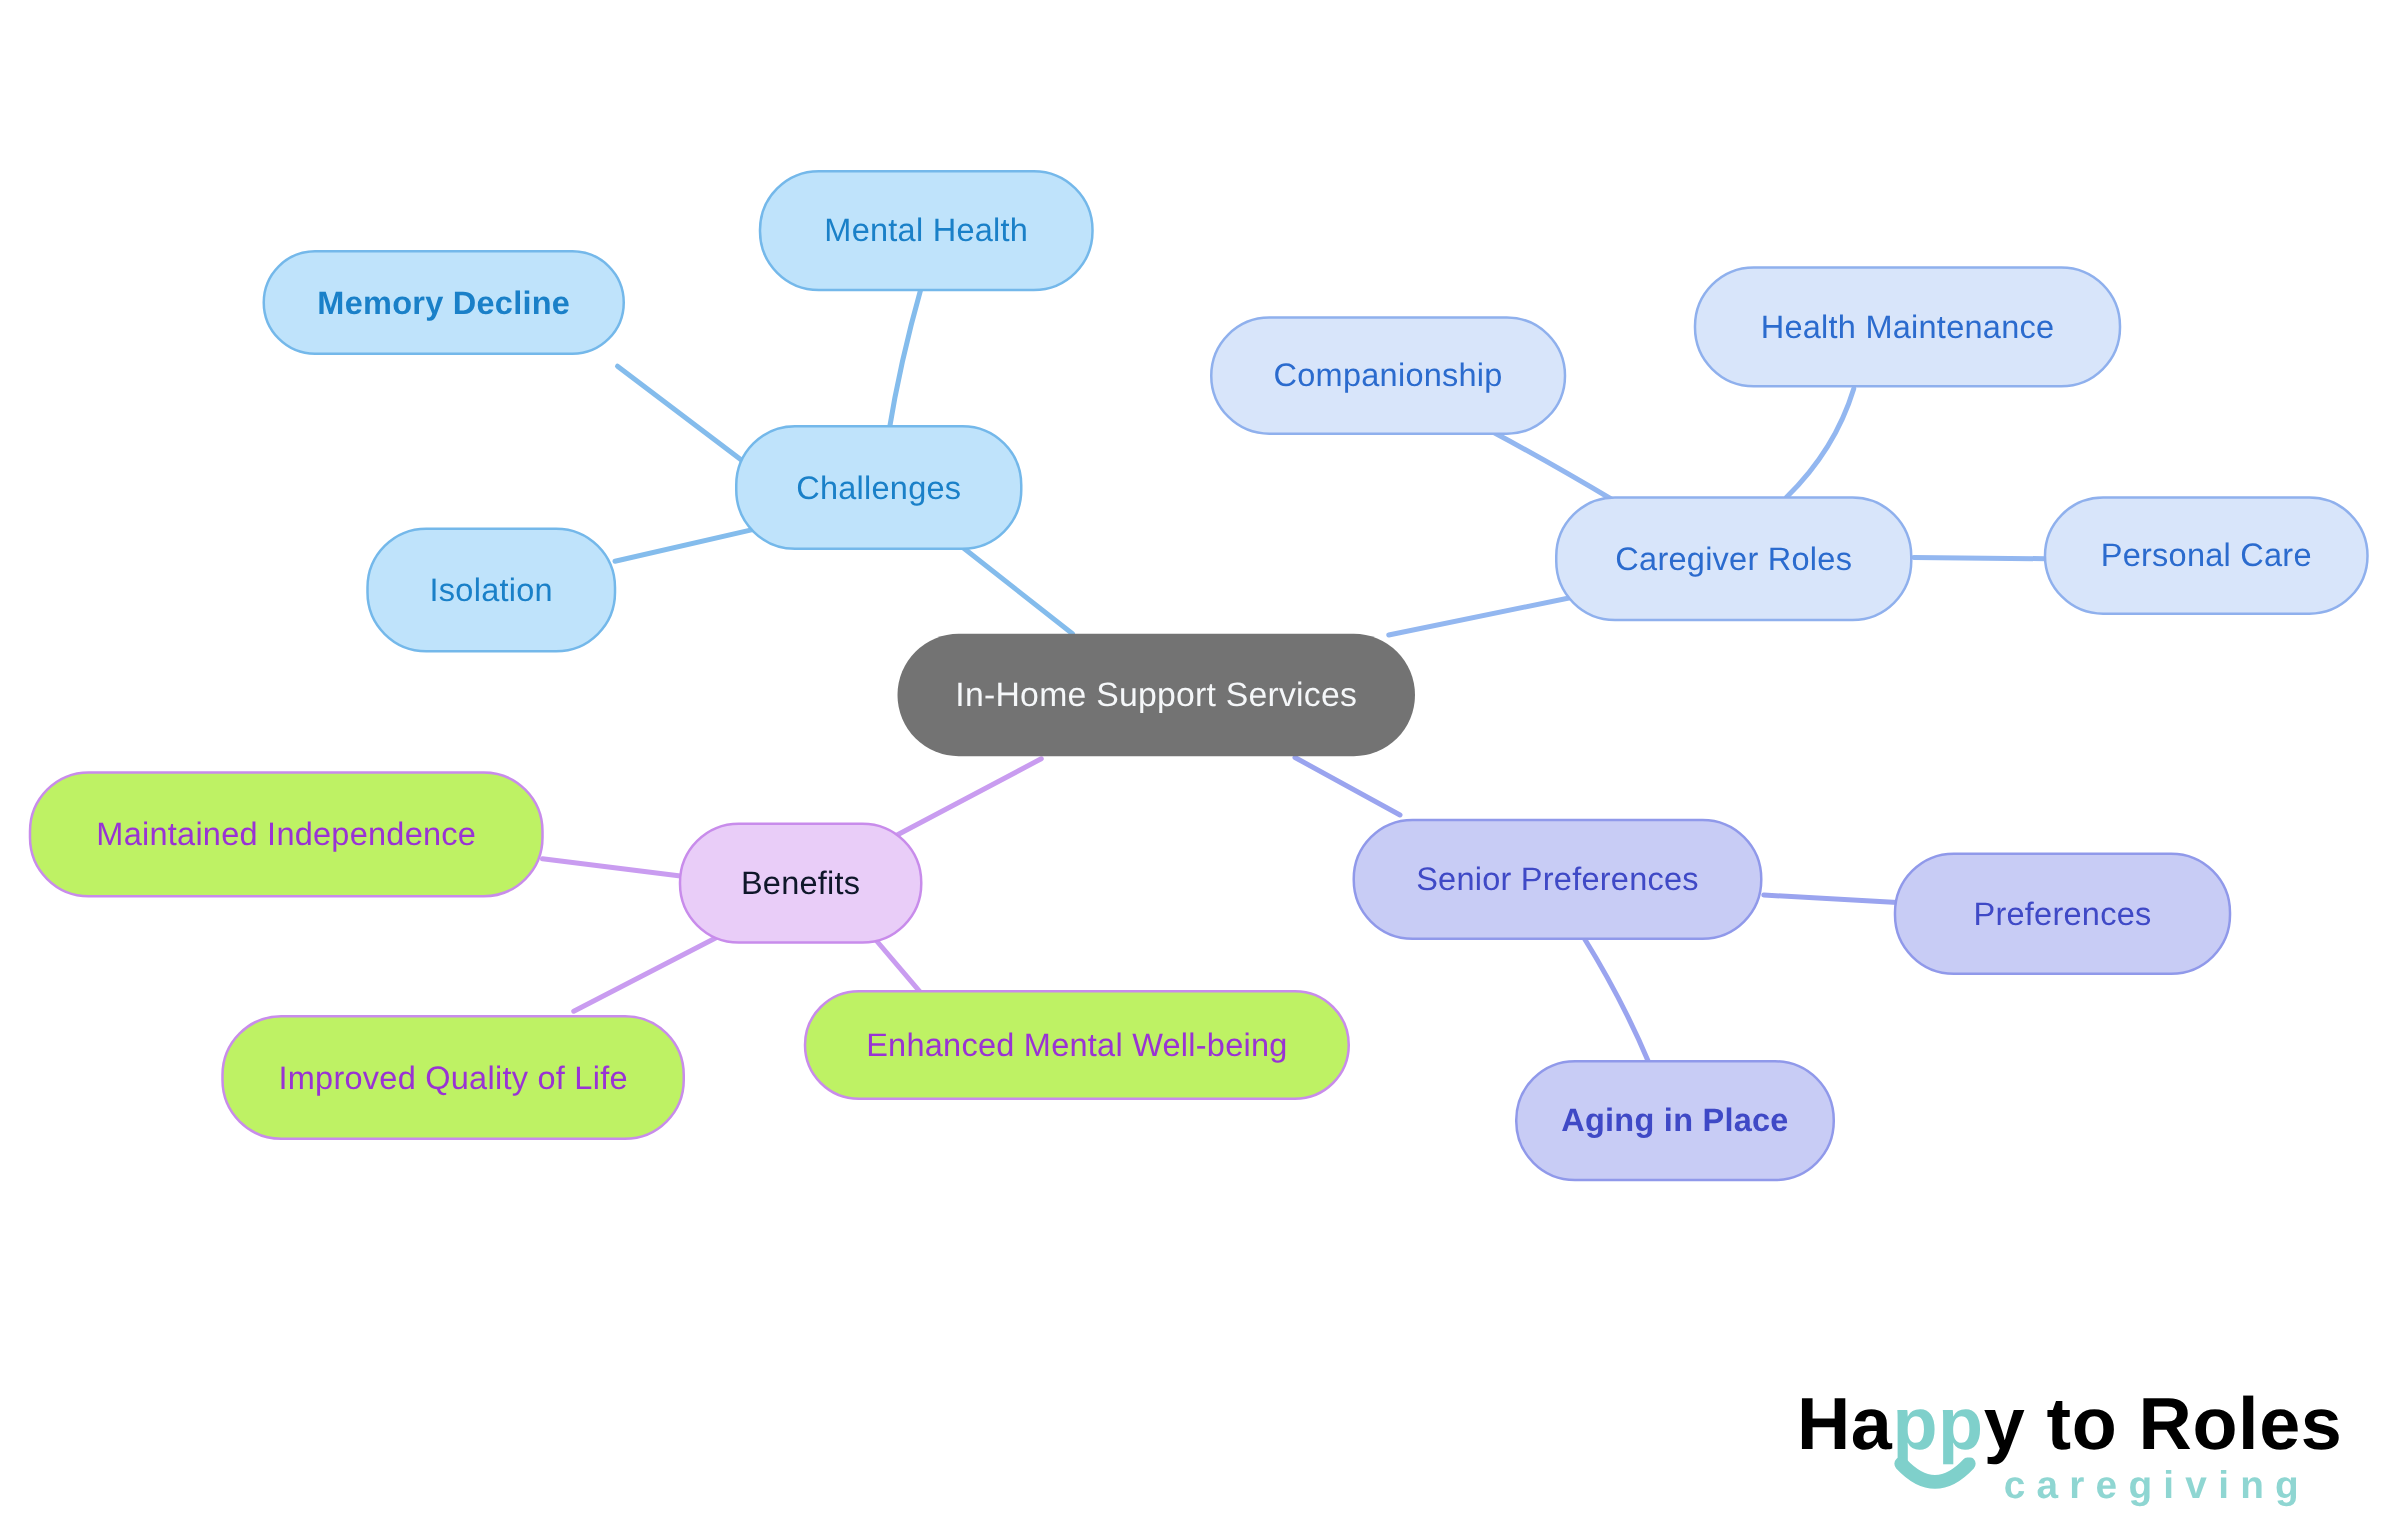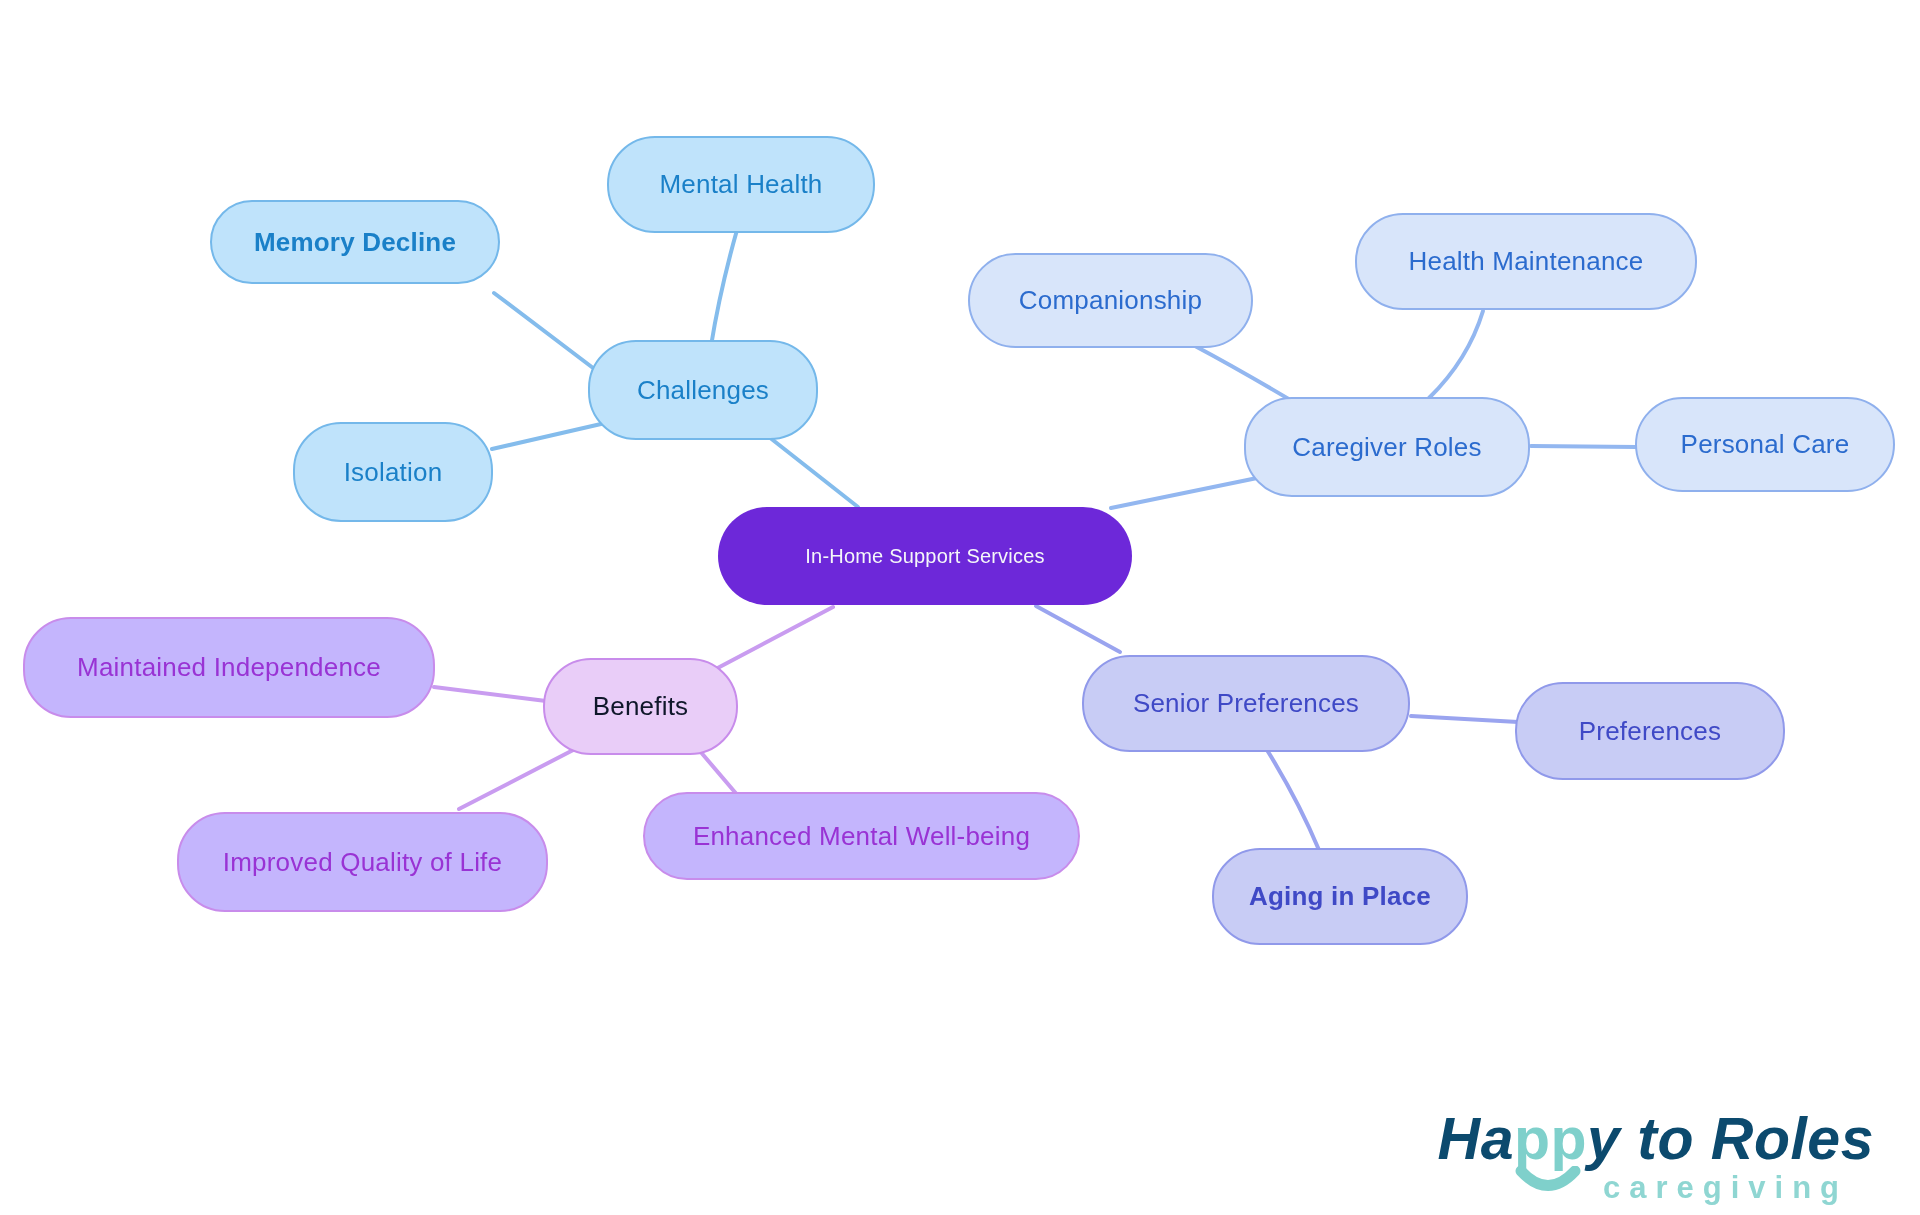--- a/index.html
+++ b/index.html
@@ -12,37 +12,37 @@
   .e-caregiver  { stroke: #93B7F0; }
   .e-benefits   { stroke: #C99CF0; }
   .e-senior     { stroke: #9AA4EF; }
 
   .node {
     position: absolute; display: flex; align-items: center; justify-content: center;
     border-radius: 48px; font-size: 26px; letter-spacing: 0.2px;
     border: 2px solid transparent; box-sizing: border-box; white-space: nowrap;
   }
   .center-node {
-    background: #6d28d9; color: #F5F7F9; border: none; border-radius: 50px; font-size: 20px;
+    background: #737373; color: #F5F7F9; border: none; border-radius: 50px; font-size: 27px;
   }
   .c-challenges { background: #BFE3FB; border-color: #74B8EA; color: #1A80C8; }
   .c-caregiver  { background: #D8E5FA; border-color: #8FB0ED; color: #2B6BCE; }
   .c-benefits   { background: #E9CDF8; border-color: #C88CEB; color: #0f172a; }
-  .c-benefits-child { background: #c4b5fd; border-color: #C88CEB; color: #9933D4; }
+  .c-benefits-child { background: #bef264; border-color: #C88CEB; color: #9933D4; }
   .c-senior     { background: #C8CCF5; border-color: #9099EA; color: #3F49C6; }
 
   .logo {
     position: absolute; right: 46px; bottom: 12px;
     display: flex; flex-direction: column; align-items: flex-end;
   }
   .logo-main {
     font-size: 59px; font-weight: 800; line-height: 1; letter-spacing: 0.5px;
     color: #F3766C; white-space: nowrap;
   }
-  .logo-coral { color: #0c4a6e; font-style: italic; }
+  .logo-coral { color: #000000; }
   .logo-teal  { color: #7FD0CB; position: relative; display: inline-block; }
   .logo-smile { position: absolute; left: 1px; top: 56px; }
   .logo-tagline {
     font-size: 31px; font-weight: 600; color: #8FD6D2;
     letter-spacing: 9px; margin-top: 3px; margin-right: 26px; line-height: 1;
   }
 </style>
 </head>
 <body>
 

